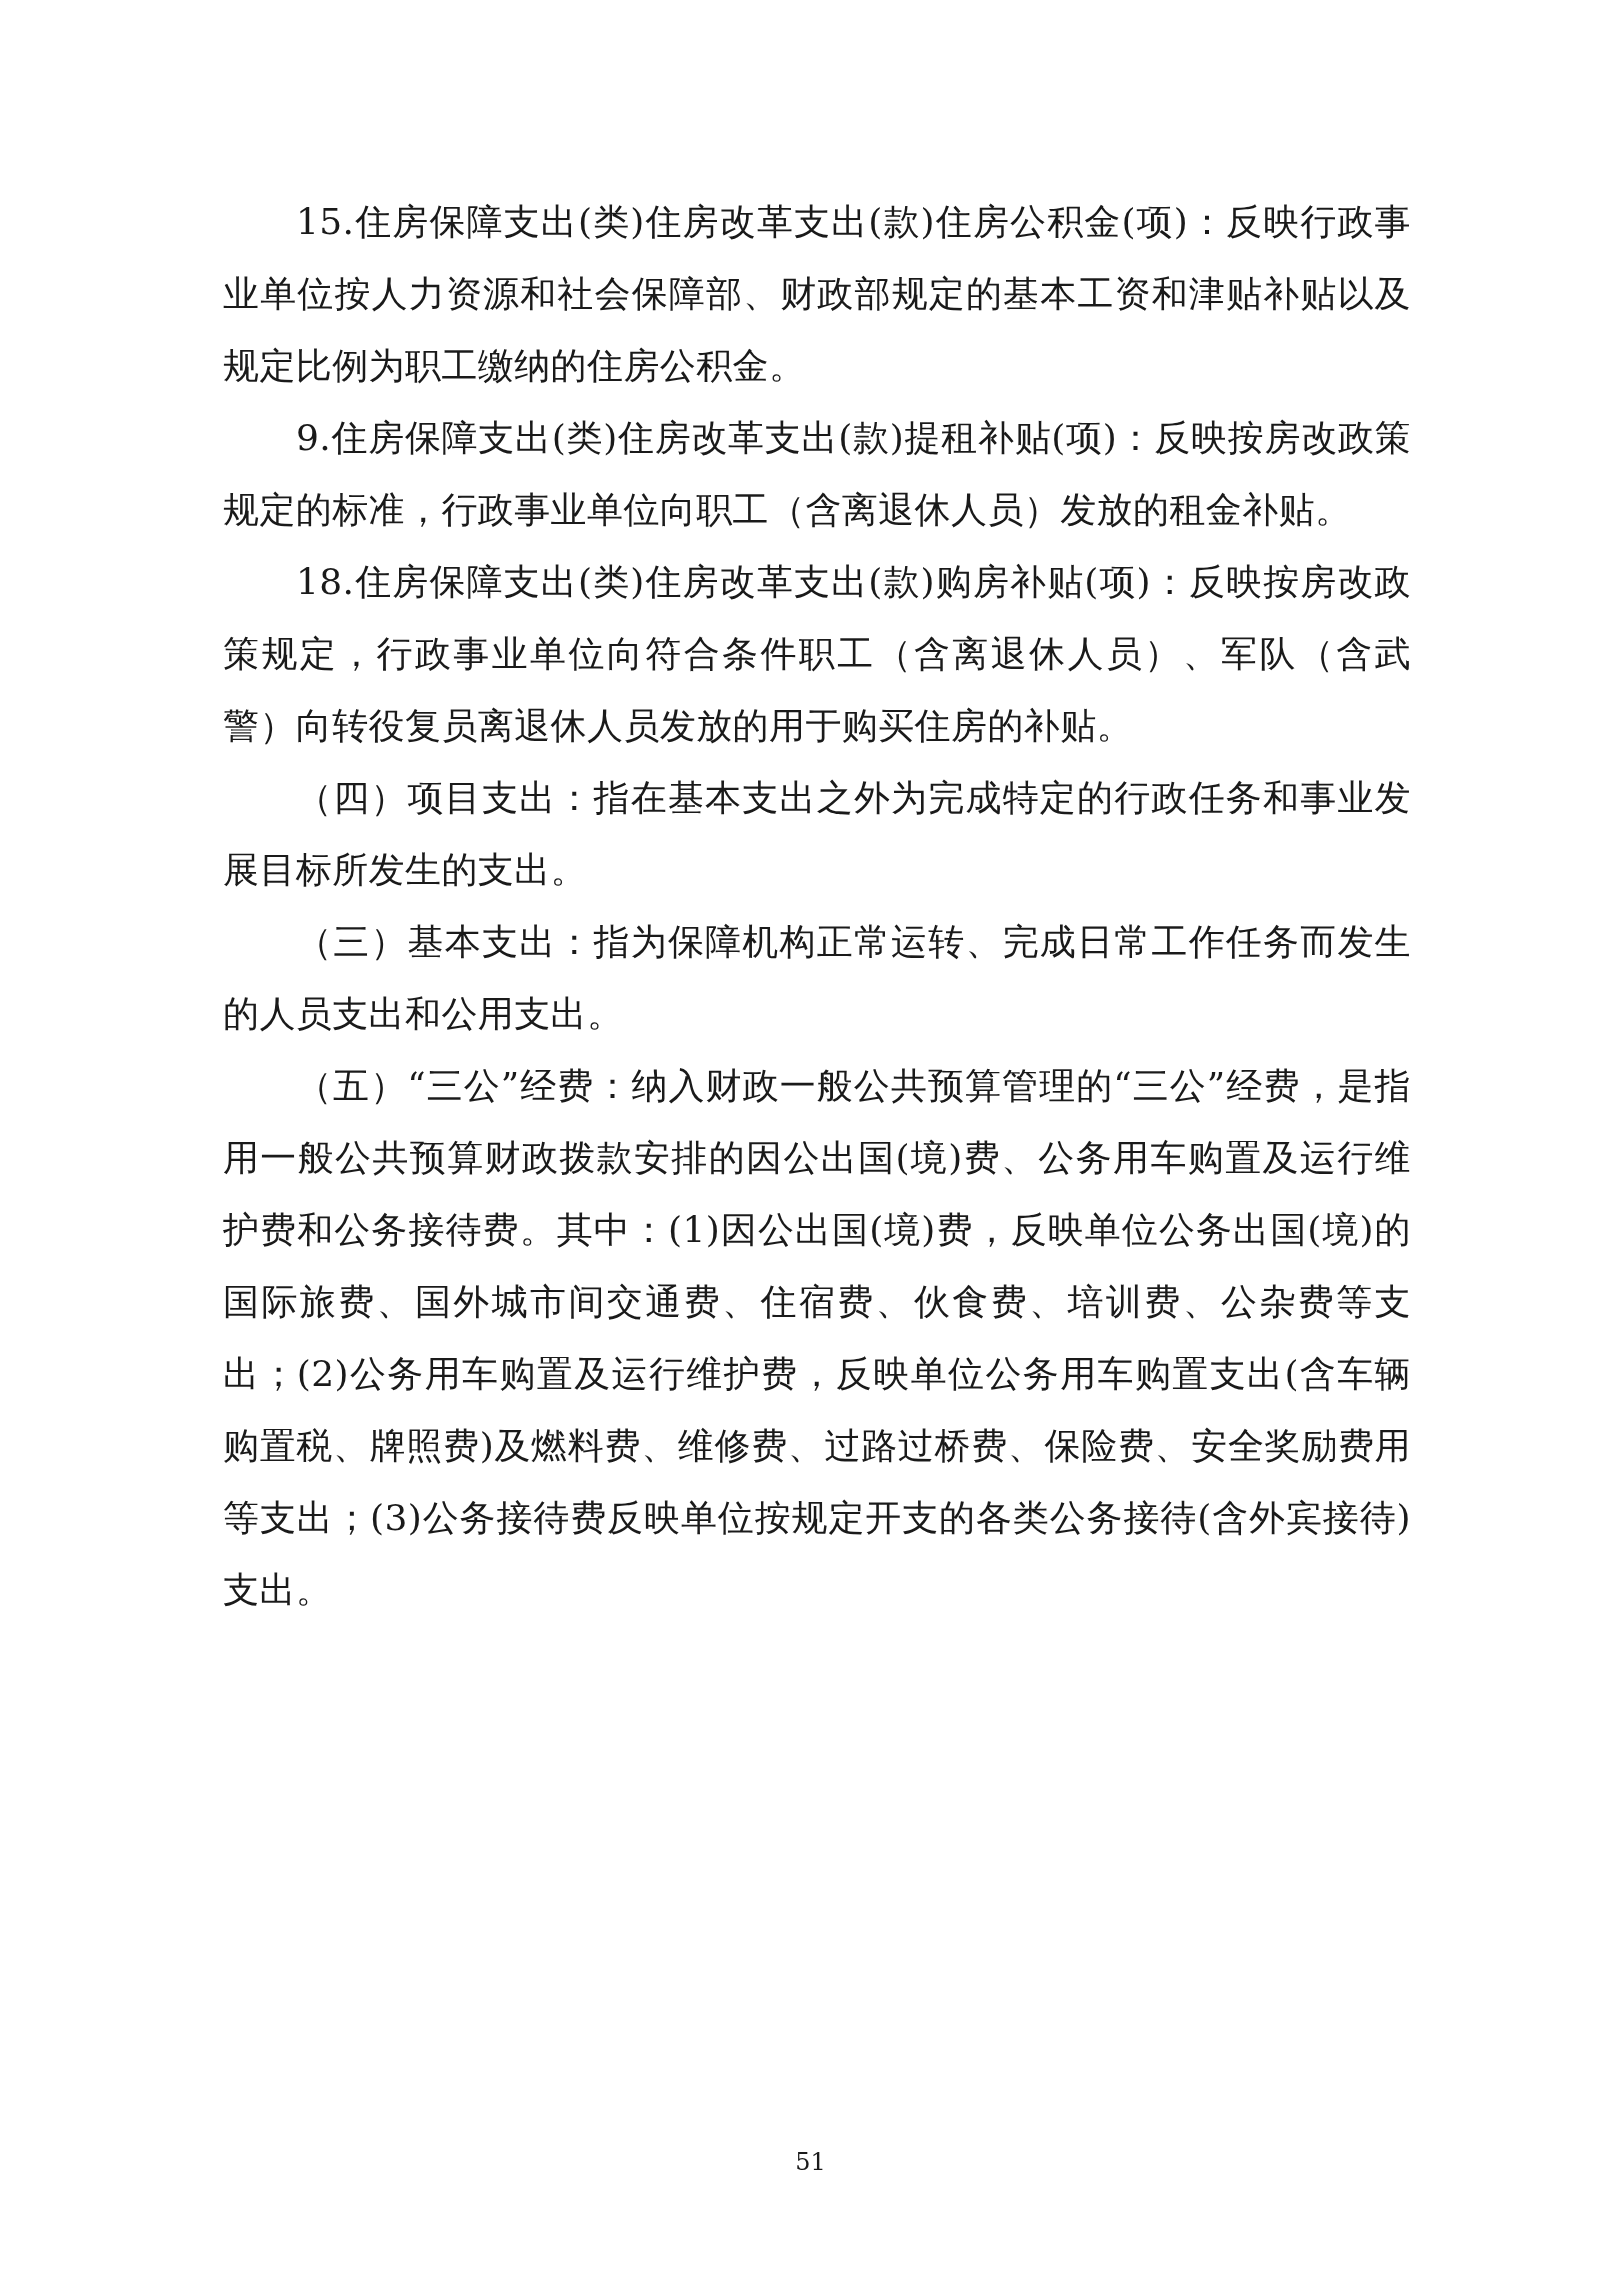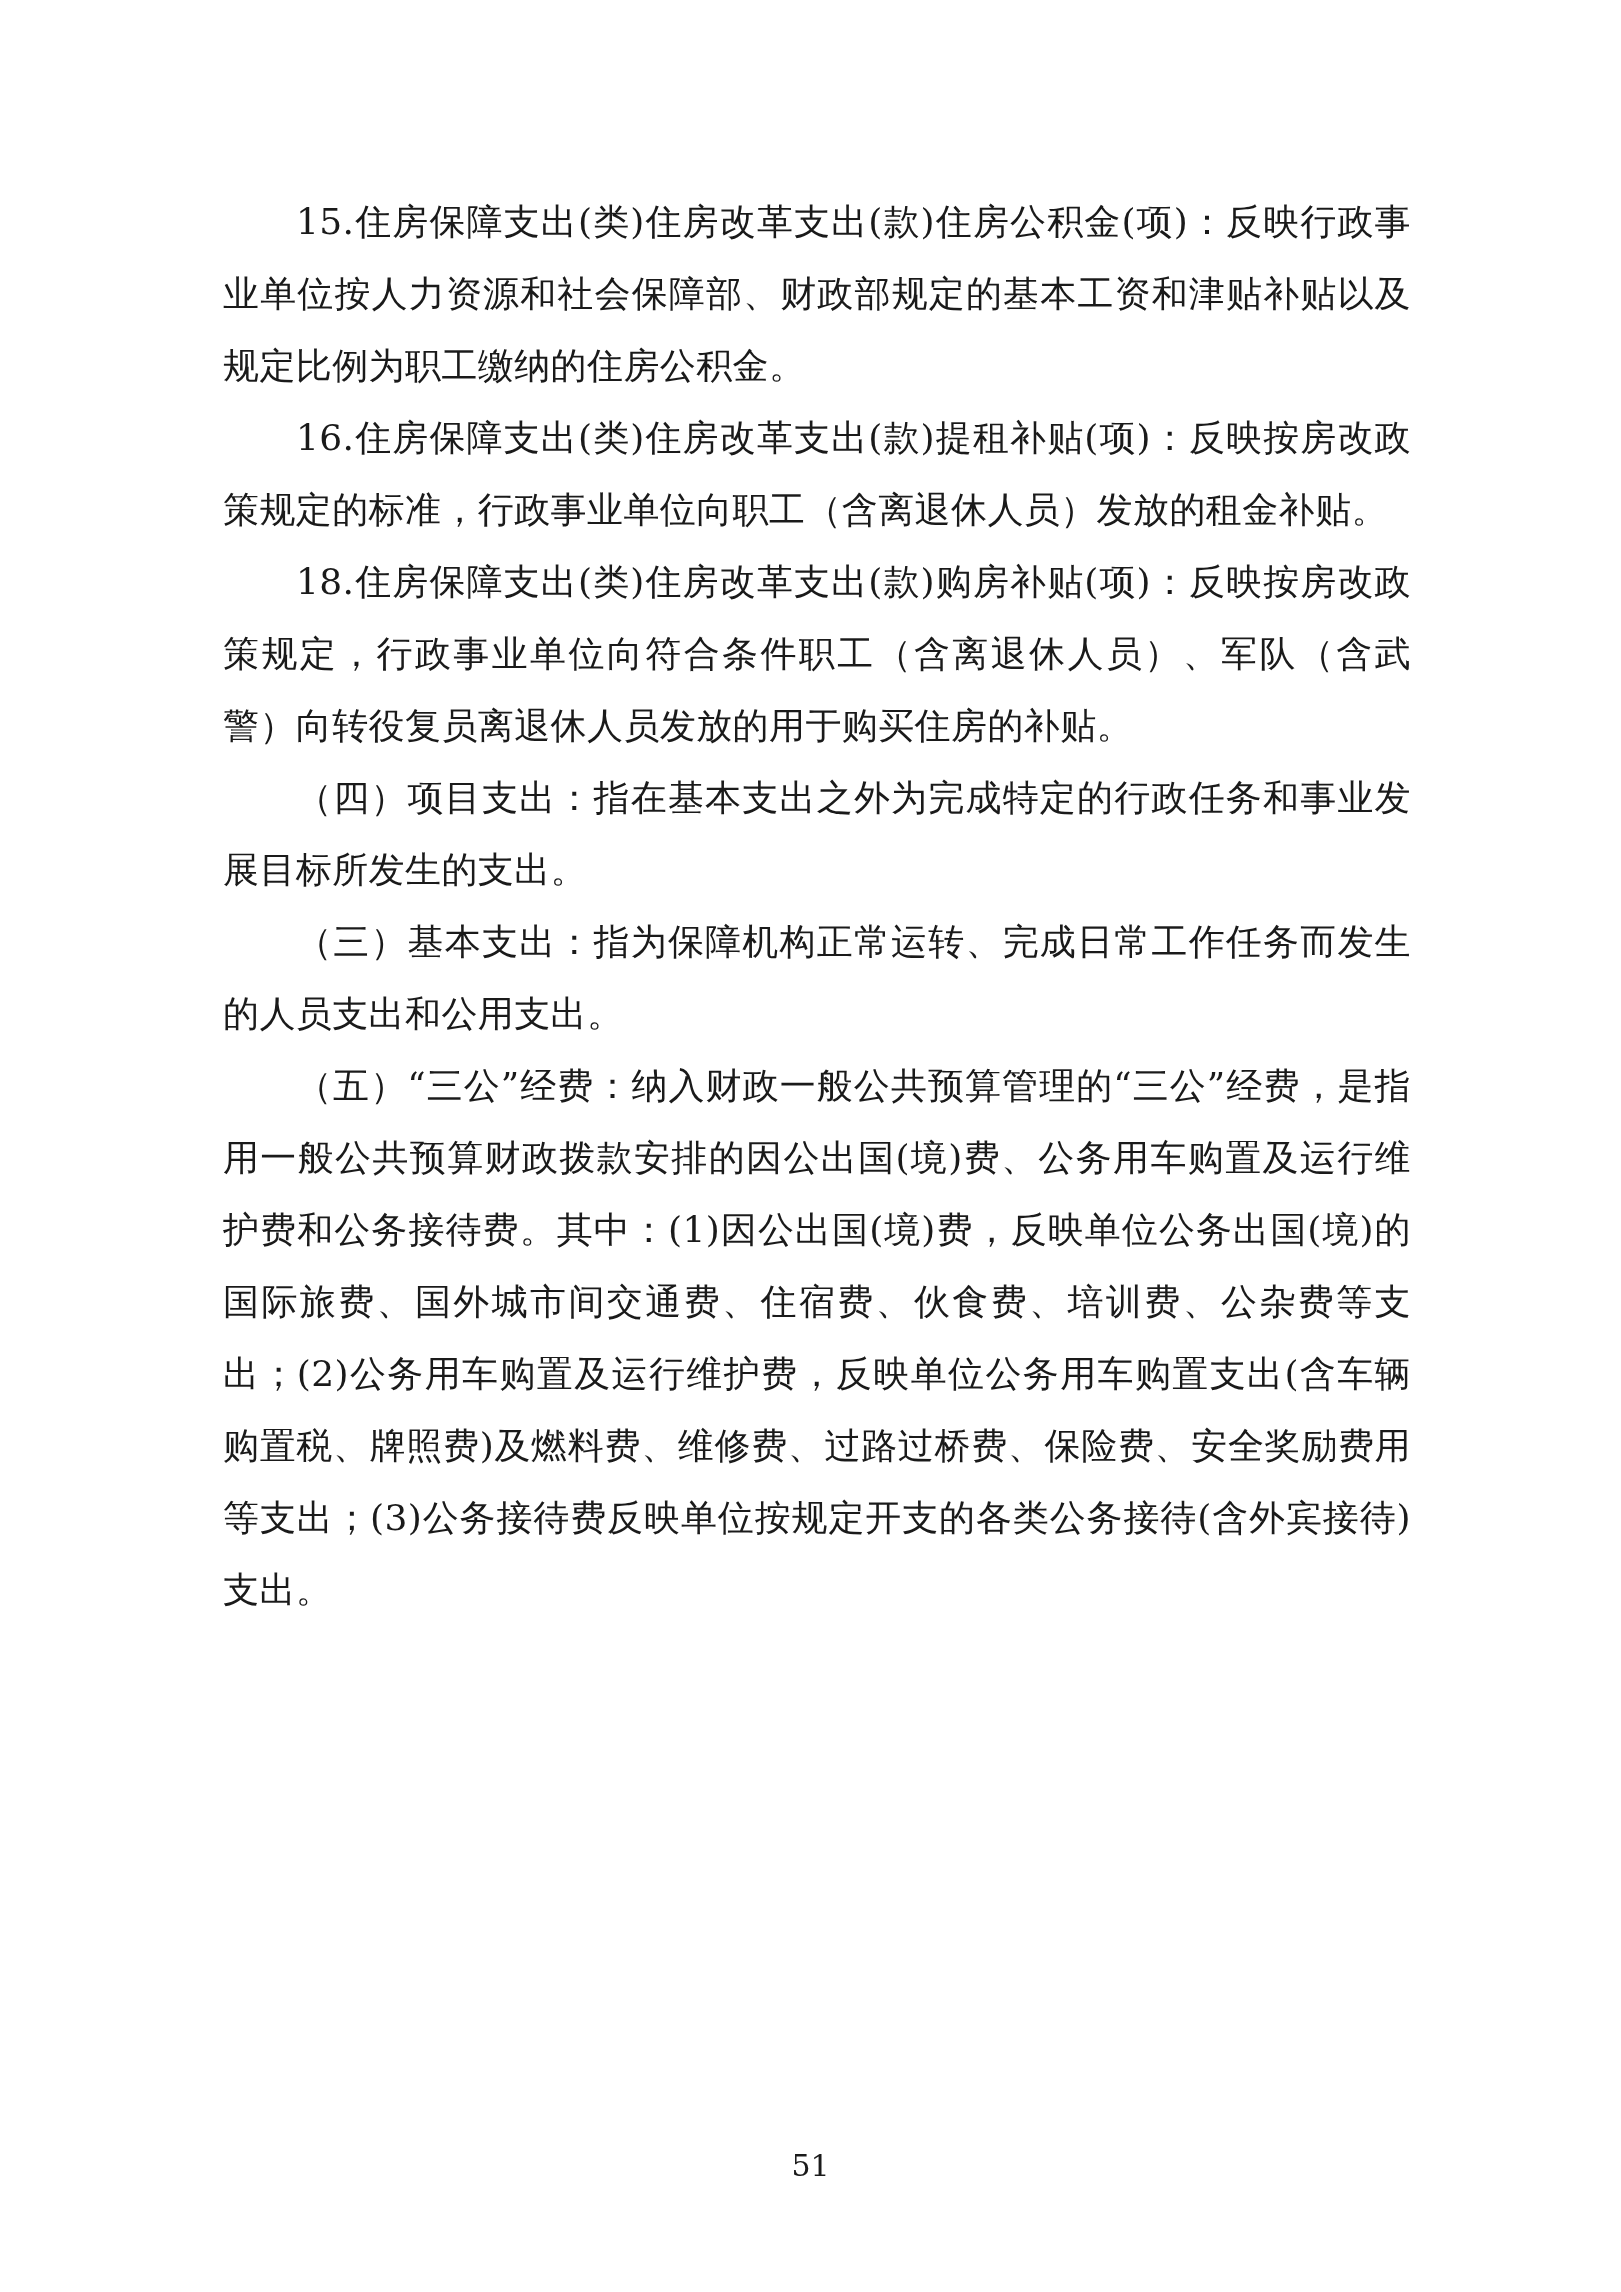--- a/index.html
+++ b/index.html
@@ -36,31 +36,31 @@
   .para + .para {
     margin-top: 0px;
   }
   .page-number {
     position: absolute;
     left: 0;
     top: 2148px;
     width: 100%;
     text-align: center;
     font-family: "DejaVu Serif", "Liberation Serif", serif;
-    font-size: 30px;
+    font-size: 24px;
     color: #1a1a1a;
   }
 </style>
 </head>
 <body>
 
 <div class="page">
   <div class="content">
     <p class="para">15.住房保障支出(类)住房改革支出(款)住房公积金(项)：反映行政事业单位按人力资源和社会保障部、财政部规定的基本工资和津贴补贴以及规定比例为职工缴纳的住房公积金。</p>
-    <p class="para">16.住房保障支出(类)住房改革支出(款)提租补贴(项)：反映按房改政策规定的标准，行政事业单位向职工（含离退休人员）发放的租金补贴。</p>
+    <p class="para">9.住房保障支出(类)住房改革支出(款)提租补贴(项)：反映按房改政策规定的标准，行政事业单位向职工（含离退休人员）发放的租金补贴。</p>
     <p class="para">18.住房保障支出(类)住房改革支出(款)购房补贴(项)：反映按房改政策规定，行政事业单位向符合条件职工（含离退休人员）、军队（含武警）向转役复员离退休人员发放的用于购买住房的补贴。</p>
     <p class="para">（四）项目支出：指在基本支出之外为完成特定的行政任务和事业发展目标所发生的支出。</p>
     <p class="para">（三）基本支出：指为保障机构正常运转、完成日常工作任务而发生的人员支出和公用支出。</p>
     <p class="para">（五）“三公”经费：纳入财政一般公共预算管理的“三公”经费，是指用一般公共预算财政拨款安排的因公出国(境)费、公务用车购置及运行维护费和公务接待费。其中：(1)因公出国(境)费，反映单位公务出国(境)的国际旅费、国外城市间交通费、住宿费、伙食费、培训费、公杂费等支出；(2)公务用车购置及运行维护费，反映单位公务用车购置支出(含车辆购置税、牌照费)及燃料费、维修费、过路过桥费、保险费、安全奖励费用等支出；(3)公务接待费反映单位按规定开支的各类公务接待(含外宾接待)支出。</p>
   </div>
   <div class="page-number">51</div>
 </div>
 
 
 </body></html>

